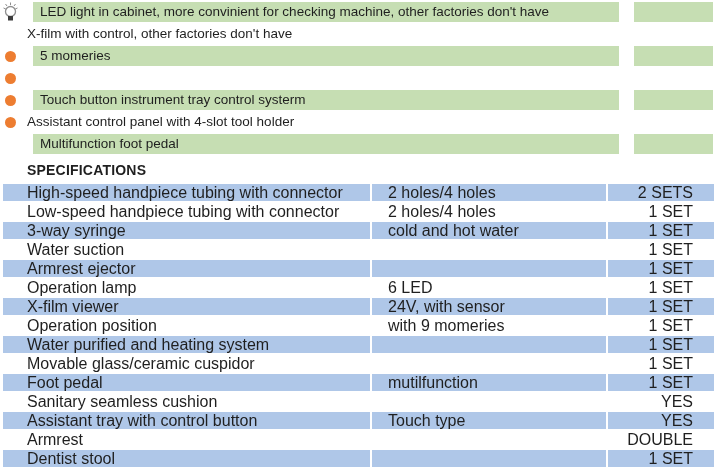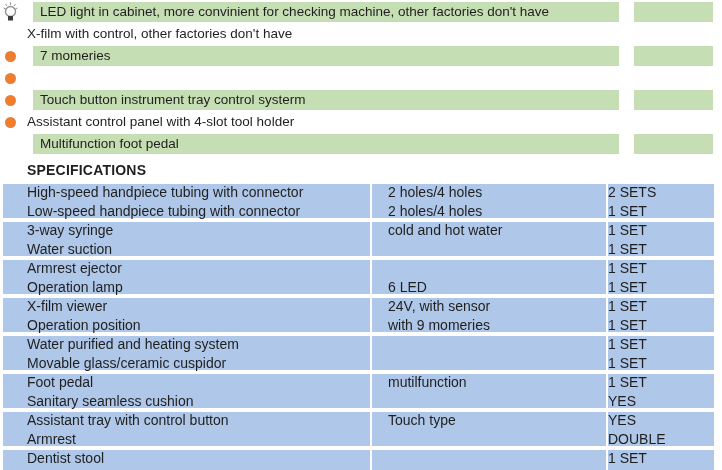--- a/index.html
+++ b/index.html
@@ -26,25 +26,25 @@
 
   
   .spec-heading{
     position:absolute;left:27px;top:159px;height:22px;line-height:22px;
     font-size:14px;font-weight:bold;letter-spacing:0.2px;
   }
 
   
   .spec-table{position:absolute;left:3px;top:184px;width:711px;}
   .trow{display:flex;height:19px;box-sizing:border-box;}
-  .trow>div{height:34px;line-height:17px;font-size:14px;box-sizing:border-box;
+  .trow>div{height:17px;line-height:17px;font-size:16px;box-sizing:border-box;
     white-space:nowrap;overflow:hidden;}
   .c1{width:367px;margin-right:2px;padding-left:24px;}
   .c2{width:234px;margin-right:2px;padding-left:16px;}
-  .c3{flex:1;text-align:left;padding-right:21px;}
+  .c3{flex:1;text-align:right;padding-right:21px;}
   .blue .c1,.blue .c2,.blue .c3{background:#afc7e8;}
 </style>
 </head>
 <body>
 
 <div class="page">
 
   <div class="features">
 
     <div class="frow">
@@ -70,21 +70,21 @@
     <div class="frow">
       <div class="fbar">
         <div class="fcell-main">X-film with control, other factories don't have</div>
         <div class="fcell-side"></div>
       </div>
     </div>
 
     <div class="frow">
       <span class="bullet"></span>
       <div class="fbar green">
-        <div class="fcell-main">7 momeries</div>
+        <div class="fcell-main">5 momeries</div>
         <div class="fcell-side"></div>
       </div>
     </div>
 
     <div class="frow">
       <span class="bullet"></span>
       <div class="fbar">
         <div class="fcell-side"></div>
       </div>
     </div>

